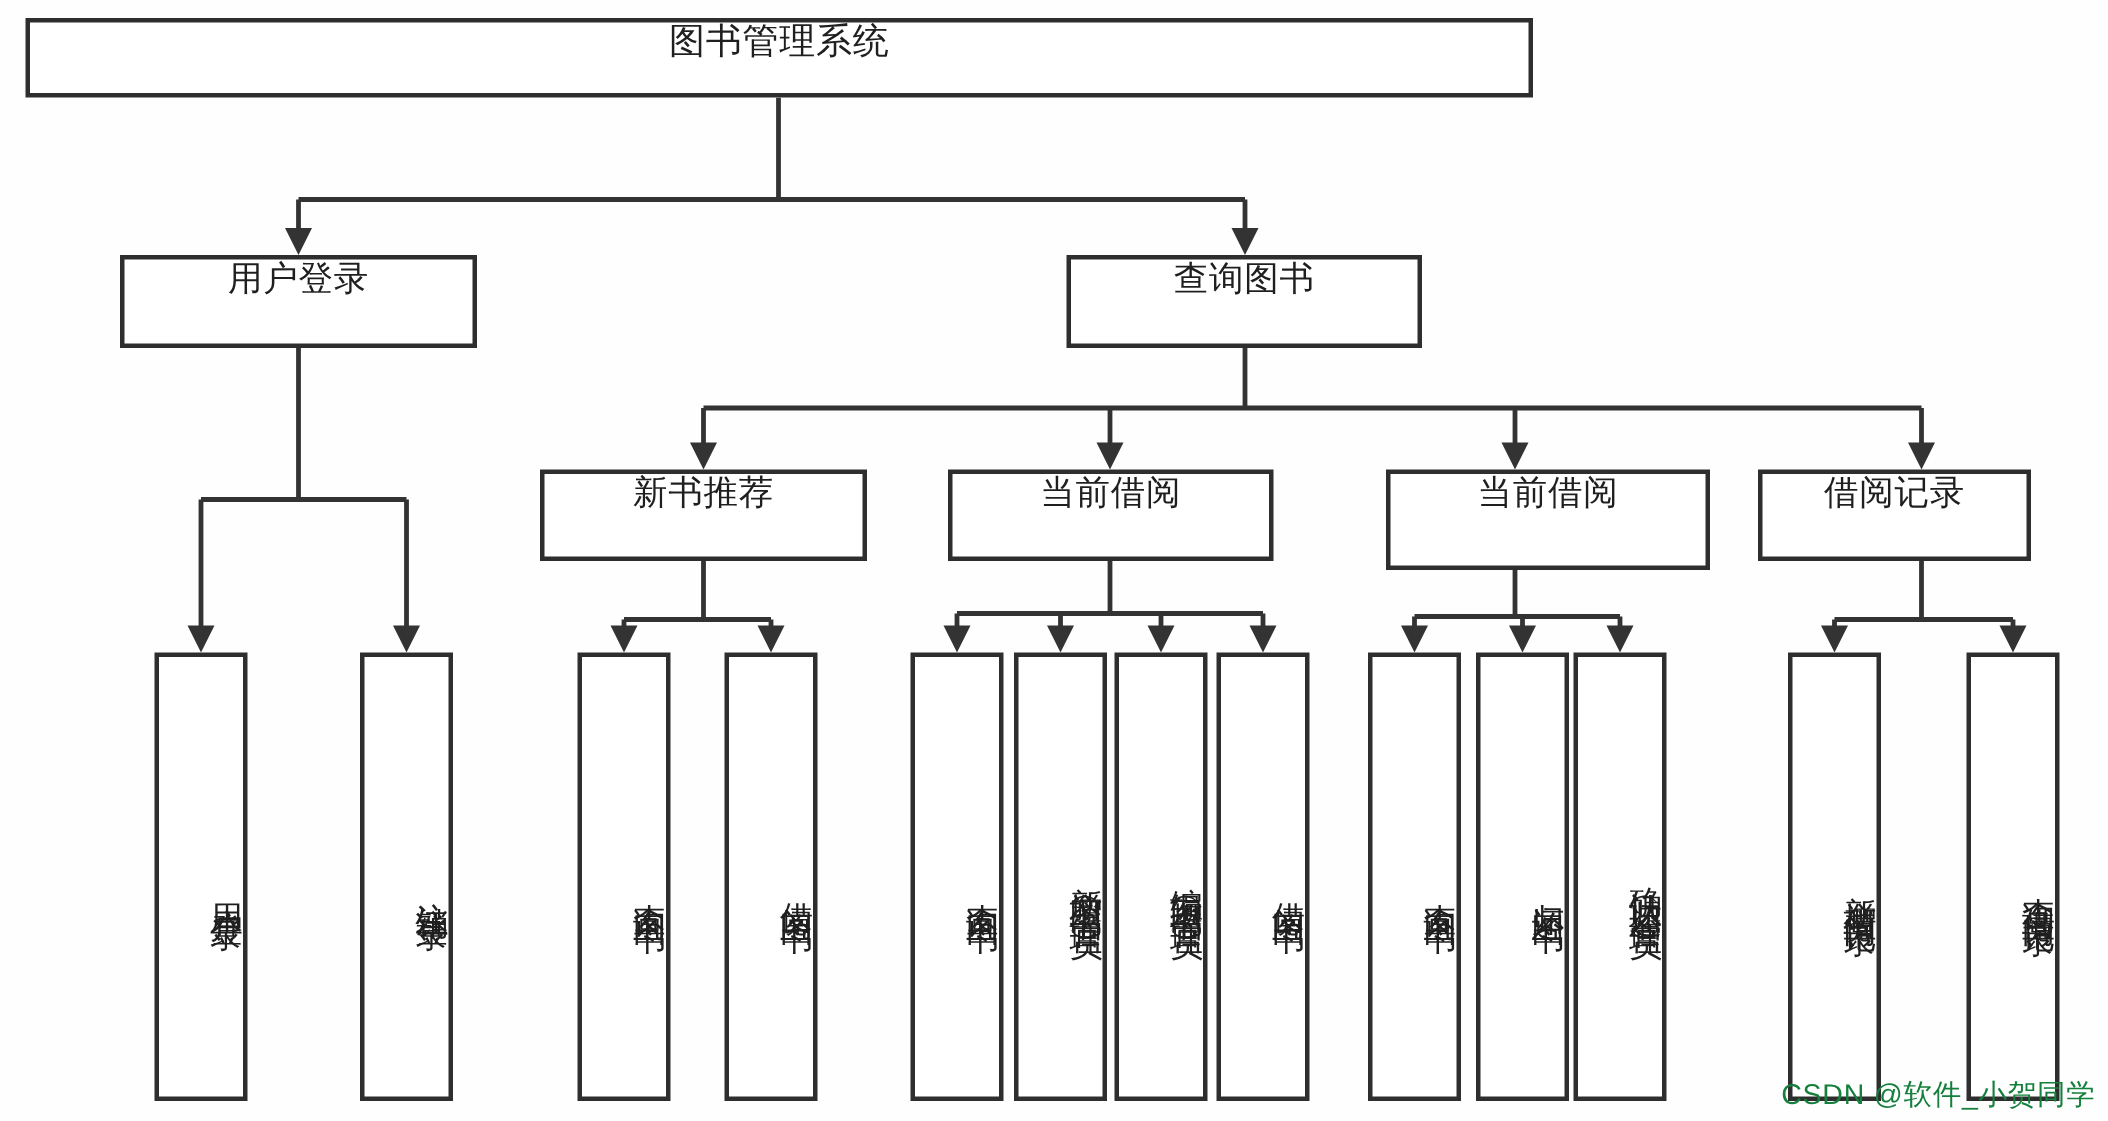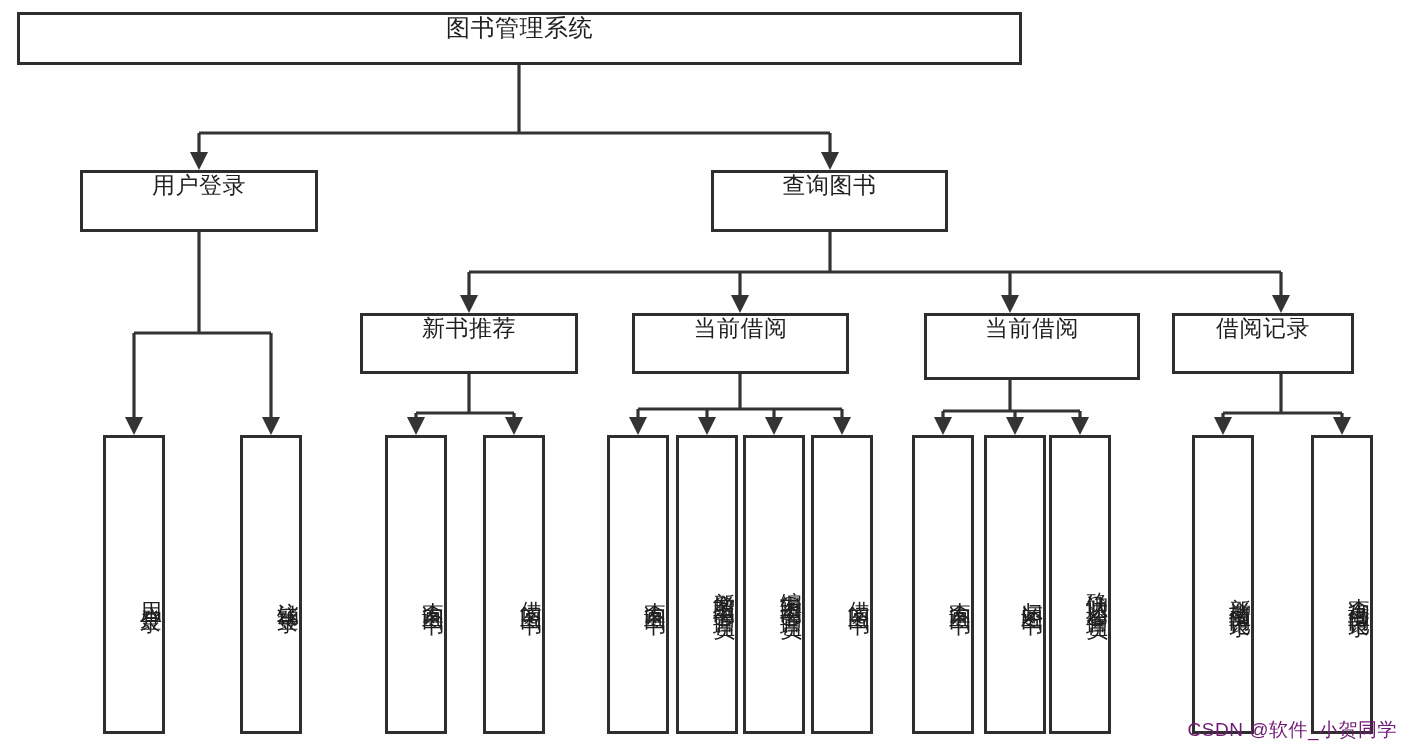--- a/index.html
+++ b/index.html
@@ -71,21 +71,21 @@
     writing-mode: vertical-rl;
     text-orientation: upright;
     display: block;
   }
   
   #watermark {
     position: absolute;
     right: 8px;
     bottom: 4px;
     font-size: 19px;
-    color: #701a75;
+    color: #15803d;
     white-space: nowrap;
     letter-spacing: 0.5px;
   }
 </style>
 </head>
 <body>
 
 <div id="canvas">
 
   <svg id="connectors" viewBox="0 0 1405 747" width="1405" height="747">

